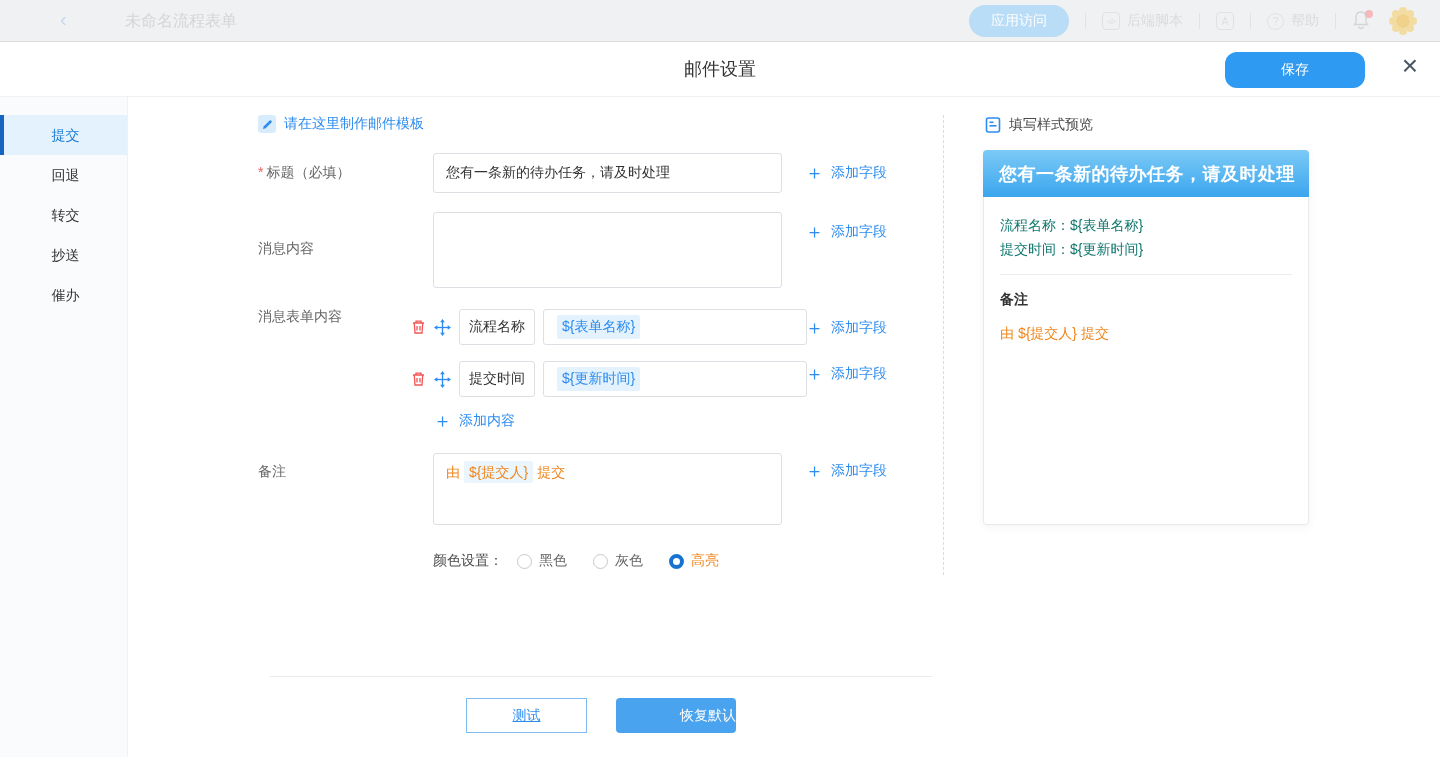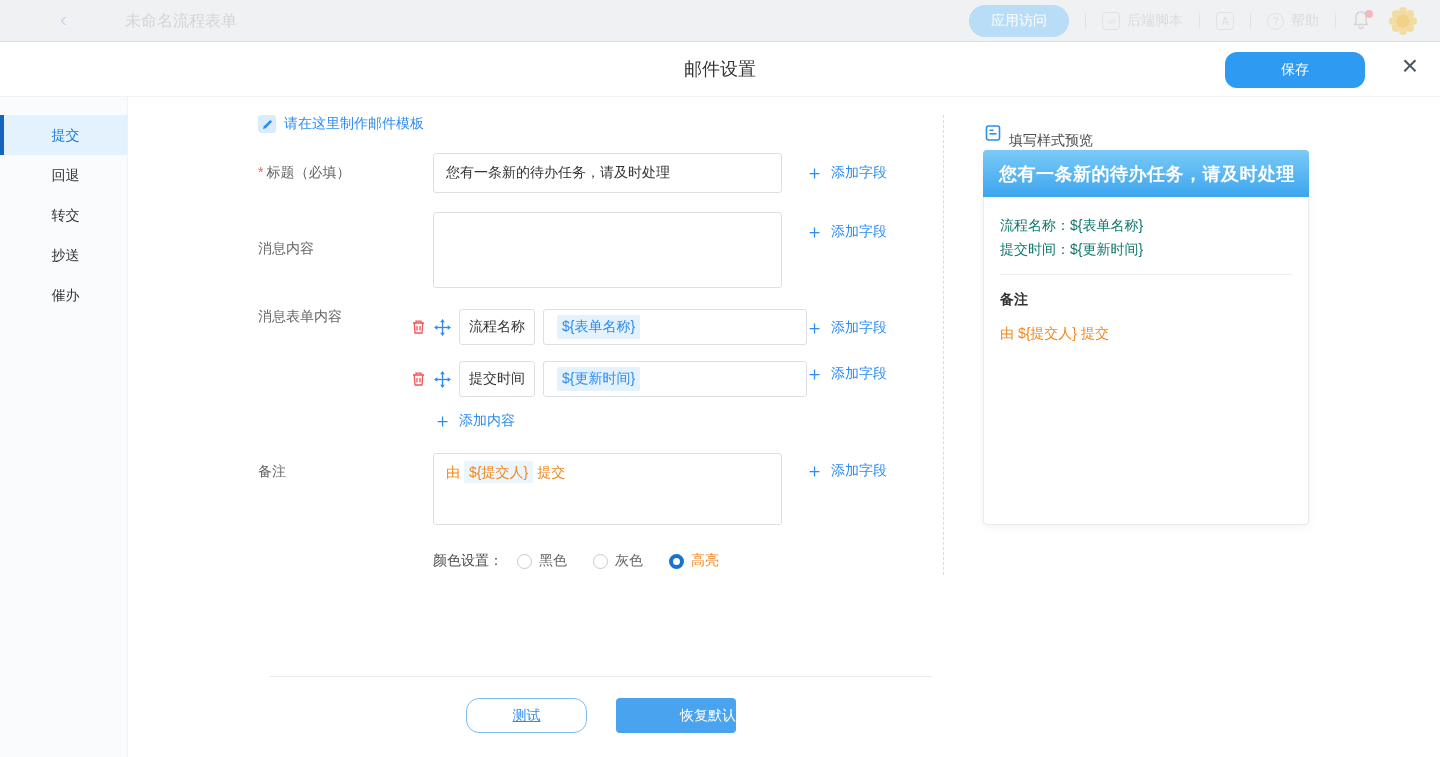--- a/index.html
+++ b/index.html
@@ -76,29 +76,29 @@
 
   .color-row { position:absolute; left:433px; top:552px; display:flex; align-items:center; font-size:14px; }
   .color-label { color:#4c4c4c; margin-right:14px; }
   .radio-opt { display:flex; align-items:center; gap:7px; margin-right:26px; cursor:pointer; color:#666; }
   .radio { width:15px; height:15px; border:1px solid #c6c9cc; border-radius:50%; background:#fff; }
   .radio-opt.selected .radio { border:4px solid #1673d2; }
   .radio-opt.selected { color:#f0861c; }
 
   .form-divider { position:absolute; left:270px; top:676px; width:662px; height:1px; background:#eaeaea; }
   .test-btn { position:absolute; left:466px; top:698px; width:121px; height:35px; background:#fff;
-              border:1px solid #7fbbf0; border-radius:13px; color:#2d8cf0; font-size:14px;
+              border:1px solid #7fbbf0; border-radius:0; color:#2d8cf0; font-size:14px;
               cursor:pointer; font-family:inherit;text-decoration:underline; }
   .reset-btn { position:absolute; left:616px; top:698px; width:120px; height:35px; background:#4aa3ef;
                border:none; border-radius:4px; color:#fff; font-size:14px; cursor:pointer; font-family:inherit;text-align:right; }
 
   
   .v-dashed { position:absolute; left:943px; top:115px; height:460px; border-left:1px dashed #d9dbdd; }
   .pv-head { position:absolute; left:985px; top:116px; display:flex; align-items:center; gap:8px; }
-  .pv-head-text { font-size:14px; color:#4c4c4c;margin-top:16px; }
+  .pv-head-text { font-size:14px; color:#4c4c4c; }
   .pv-card { position:absolute; left:983px; top:150px; width:326px;
              box-shadow:0 2px 10px rgba(0,0,0,0.05); border-radius:4px; }
   .pv-card-header { height:47px; background:linear-gradient(180deg,#7bcaf6 0%,#3ba5ee 100%);
                     border-radius:4px 4px 0 0; color:#fff; font-size:18px; font-weight:bold;
                     display:flex; align-items:center; padding-left:16px; letter-spacing:0.5px; }
   .pv-card-body { background:#fff; border:1px solid #e8eaec; border-top:none;
                   border-radius:0 0 4px 4px; padding:16px 16px 0 16px; height:328px; }
   .pv-line { font-size:14px; color:#0f766e; line-height:24px; }
   .pv-hr { border:none; border-top:1px solid #ececec; margin:13px 0 16px 0; }
   .pv-remark-label { font-size:14px; color:#333; font-weight:bold; }

